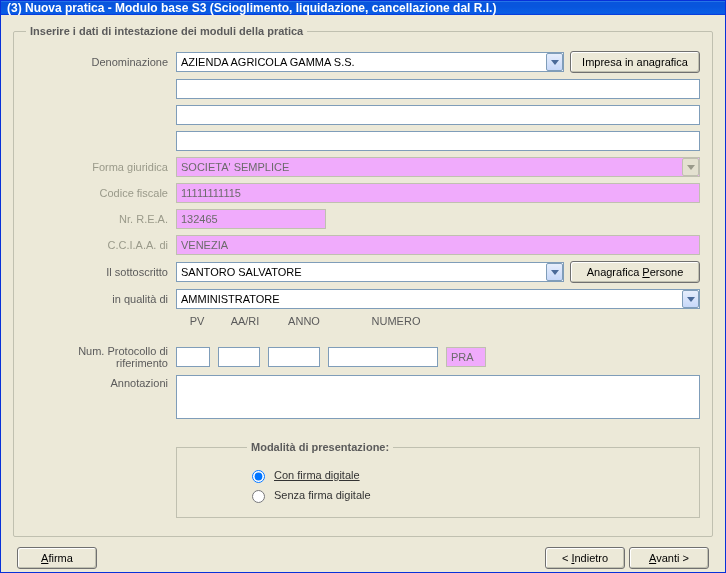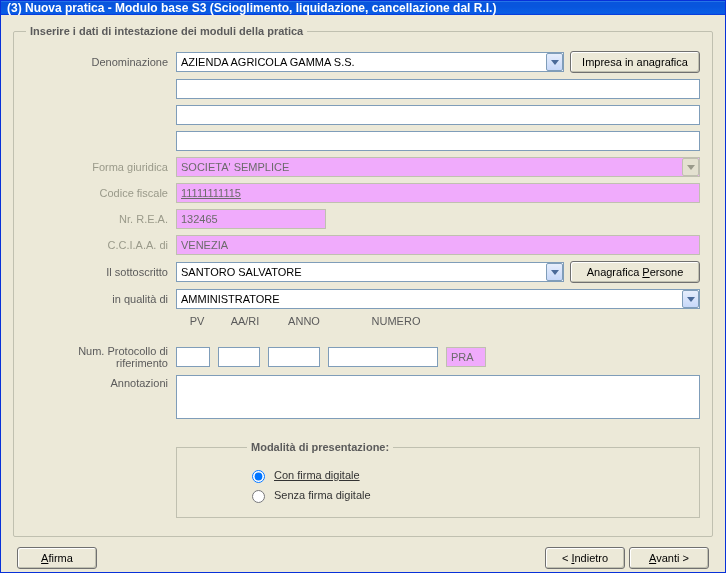--- a/index.html
+++ b/index.html
@@ -184,21 +184,21 @@
             <span class="sel-btn disabled">
                 <span class="chev"></span>
               </span>
           </div>
         </div>
       </div>
 
       <div class="row">
         <div class="lbl disabled">Codice fiscale</div>
         <div class="field-area">
-            <input type="text" class="disabled" readonly="" style="flex: 1 1 0%; text-decoration: underline;" value="11111111115">
+            <input type="text" class="disabled" readonly="" style="flex: 1 1 0%;" value="11111111115">
           </div>
       </div>
 
       <div class="row">
         <div class="lbl disabled">Nr. R.E.A.</div>
         <div class="field-area">
             <input type="text" class="disabled" readonly="" style="width: 150px;" value="132465">
           </div>
       </div>
 

